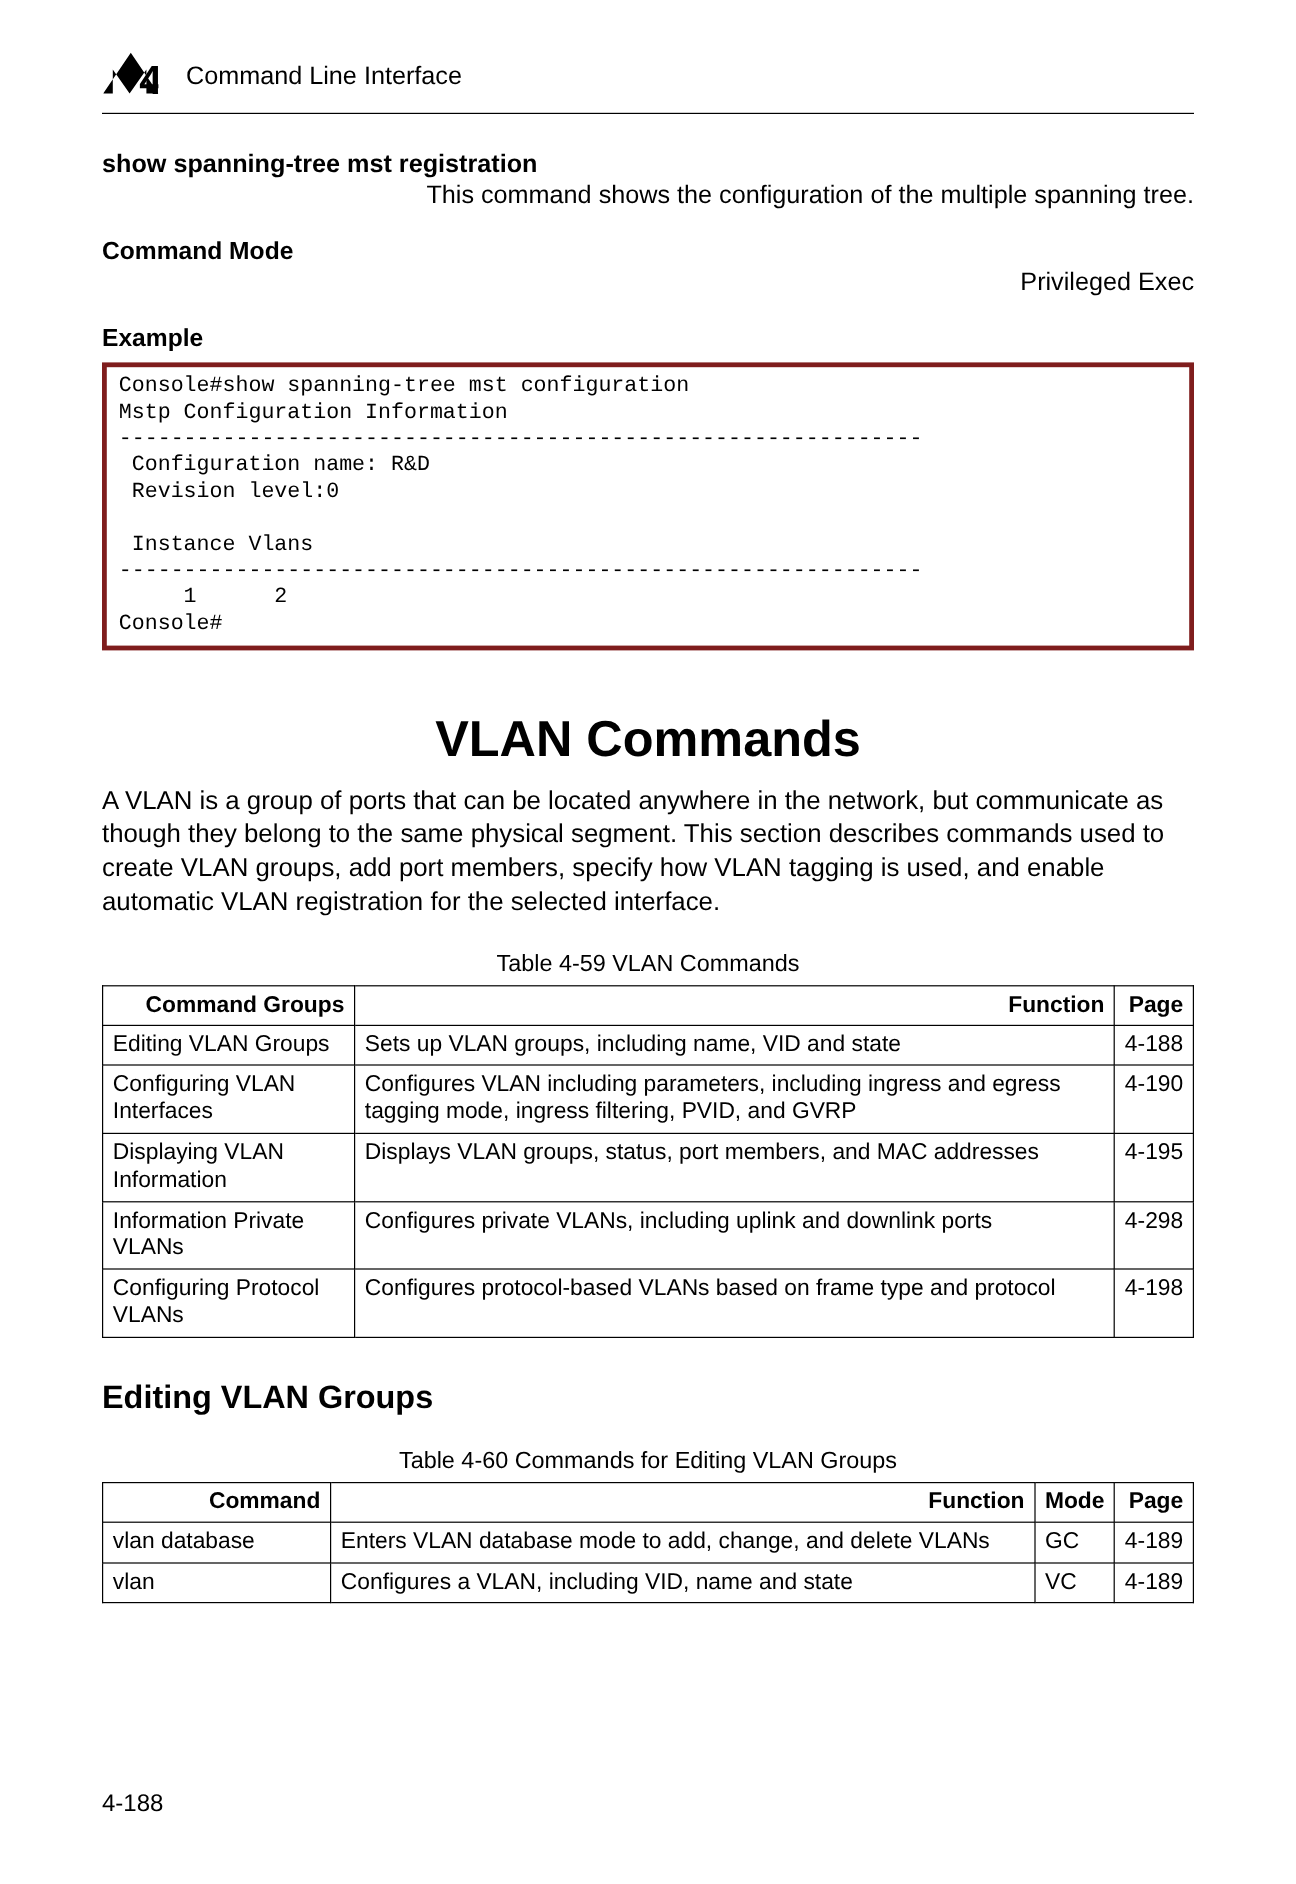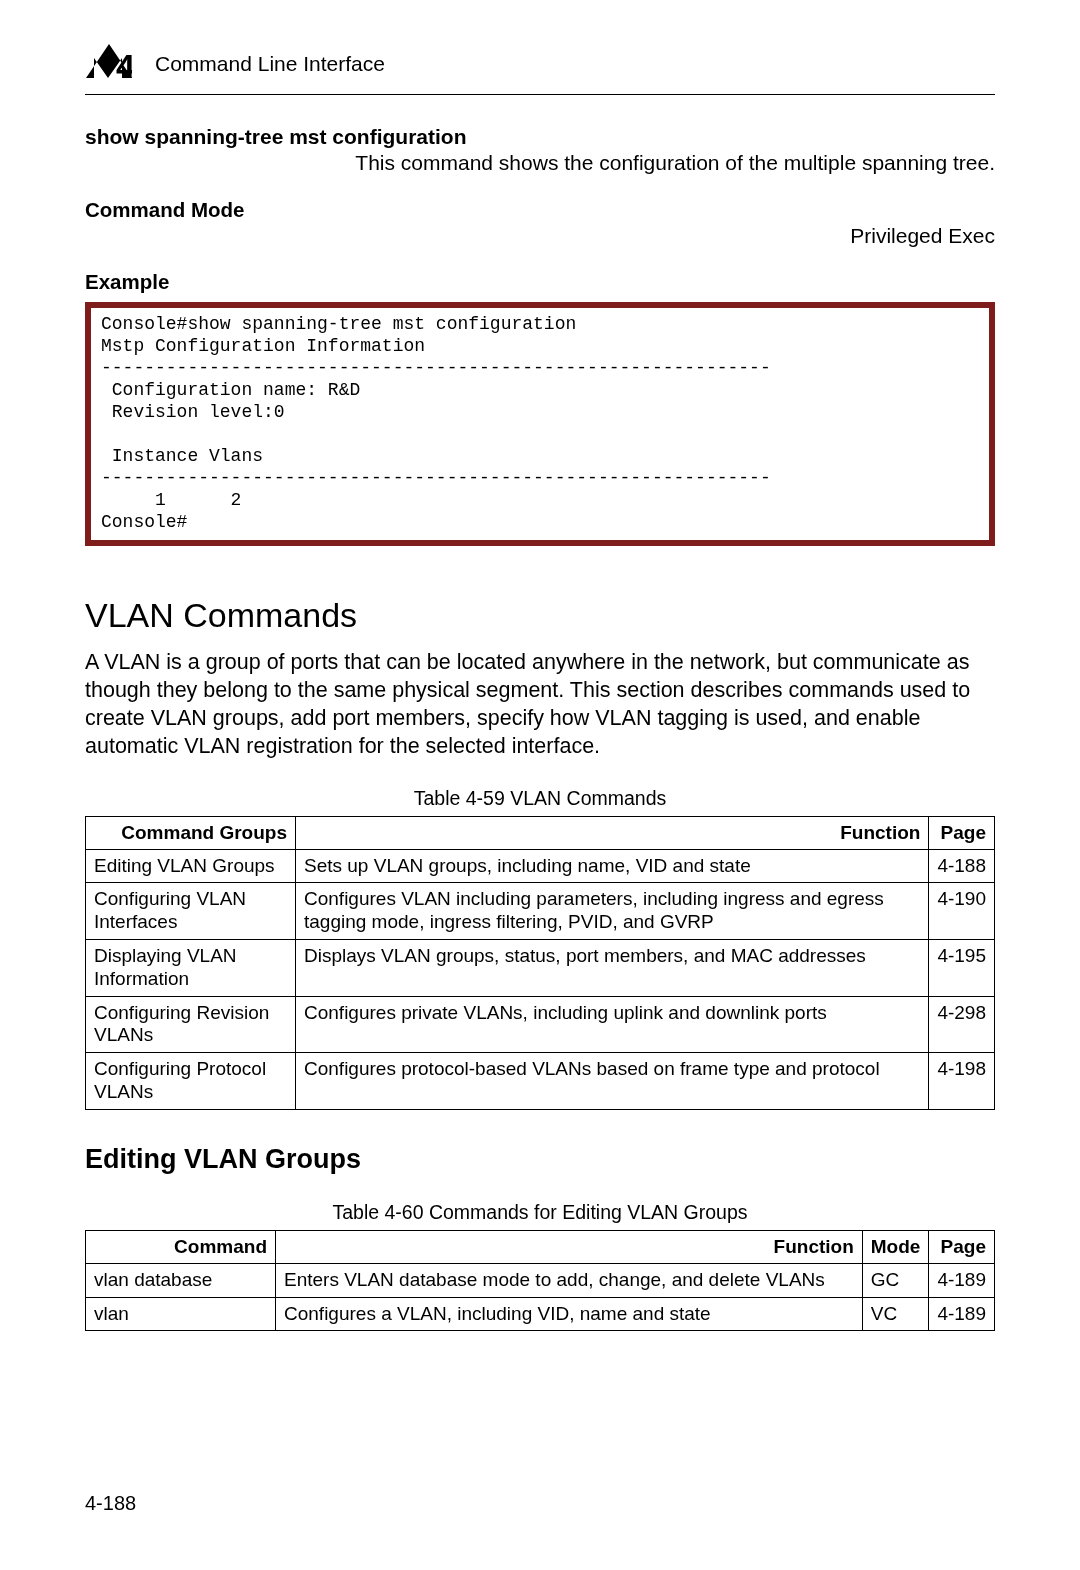--- a/index.html
+++ b/index.html
@@ -52,33 +52,34 @@
     font-size: 20.5px;
     margin-top: 22px;
   }
   .indent {
     margin-left: 30px;
     font-size: 21px;
     margin-top: 2px;
     text-align: right;
   }
   .code-box {
-    border: 6px solid #7f1d1d;
+    border: 4px solid #7f1d1d;
     margin-top: 8px;
     padding: 6px 10px 6px 10px;
     font-family: "Courier New", Courier, monospace;
     font-size: 18px;
     line-height: 1.22;
     white-space: pre;
     overflow: hidden;
   }
   h1.section-title {
-    font-size: 34px;
-    font-weight: normal;
+    font-size: 42px;
+    font-weight: bold;
     margin: 50px 0 14px 0;
+    text-align: center;
   }
   .para {
     font-size: 21.5px;
     line-height: 1.3;
   }
   .table-caption {
     text-align: center;
     font-weight: normal;
     font-size: 19.5px;
     margin-top: 26px;
@@ -123,21 +124,21 @@
   <div class="header-row">
     <div class="chapter-icon">
       <svg viewBox="0 0 46 44">
         <polygon points="0,38 8,38 8,18 22,38 36,18 36,38 46,38 23,4" fill="#000"></polygon>
         <text x="30" y="38" font-family="Arial" font-size="34" font-weight="bold" fill="#000">4</text>
       </svg>
     </div>
     <div class="header-title">Command Line Interface</div>
   </div>
 
-  <div class="sect-bold">show spanning-tree mst configuration</div>
+  <div class="sect-bold">show spanning-tree mst registration</div>
   <div class="body-text">This command shows the configuration of the multiple spanning tree.</div>
 
   <div class="label-bold">Command Mode</div>
   <div class="indent">Privileged Exec</div>
 
   <div class="label-bold">Example</div>
   <div class="code-box">Console#show spanning-tree mst configuration
 Mstp Configuration Information
 --------------------------------------------------------------
  Configuration name: R&amp;D
@@ -175,21 +176,21 @@
         <td>Configuring VLAN Interfaces</td>
         <td>Configures VLAN including parameters, including ingress and egress tagging mode, ingress filtering, PVID, and GVRP</td>
         <td class="col-page">4-190</td>
       </tr>
       <tr>
         <td>Displaying VLAN Information</td>
         <td>Displays VLAN groups, status, port members, and MAC addresses</td>
         <td class="col-page">4-195</td>
       </tr>
       <tr>
-        <td>Configuring Revision VLANs</td>
+        <td>Information Private VLANs</td>
         <td>Configures private VLANs, including uplink and downlink ports</td>
         <td class="col-page">4-298</td>
       </tr>
       <tr>
         <td>Configuring Protocol VLANs</td>
         <td>Configures protocol-based VLANs based on frame type and protocol</td>
         <td class="col-page">4-198</td>
       </tr>
     </tbody>
   </table>

